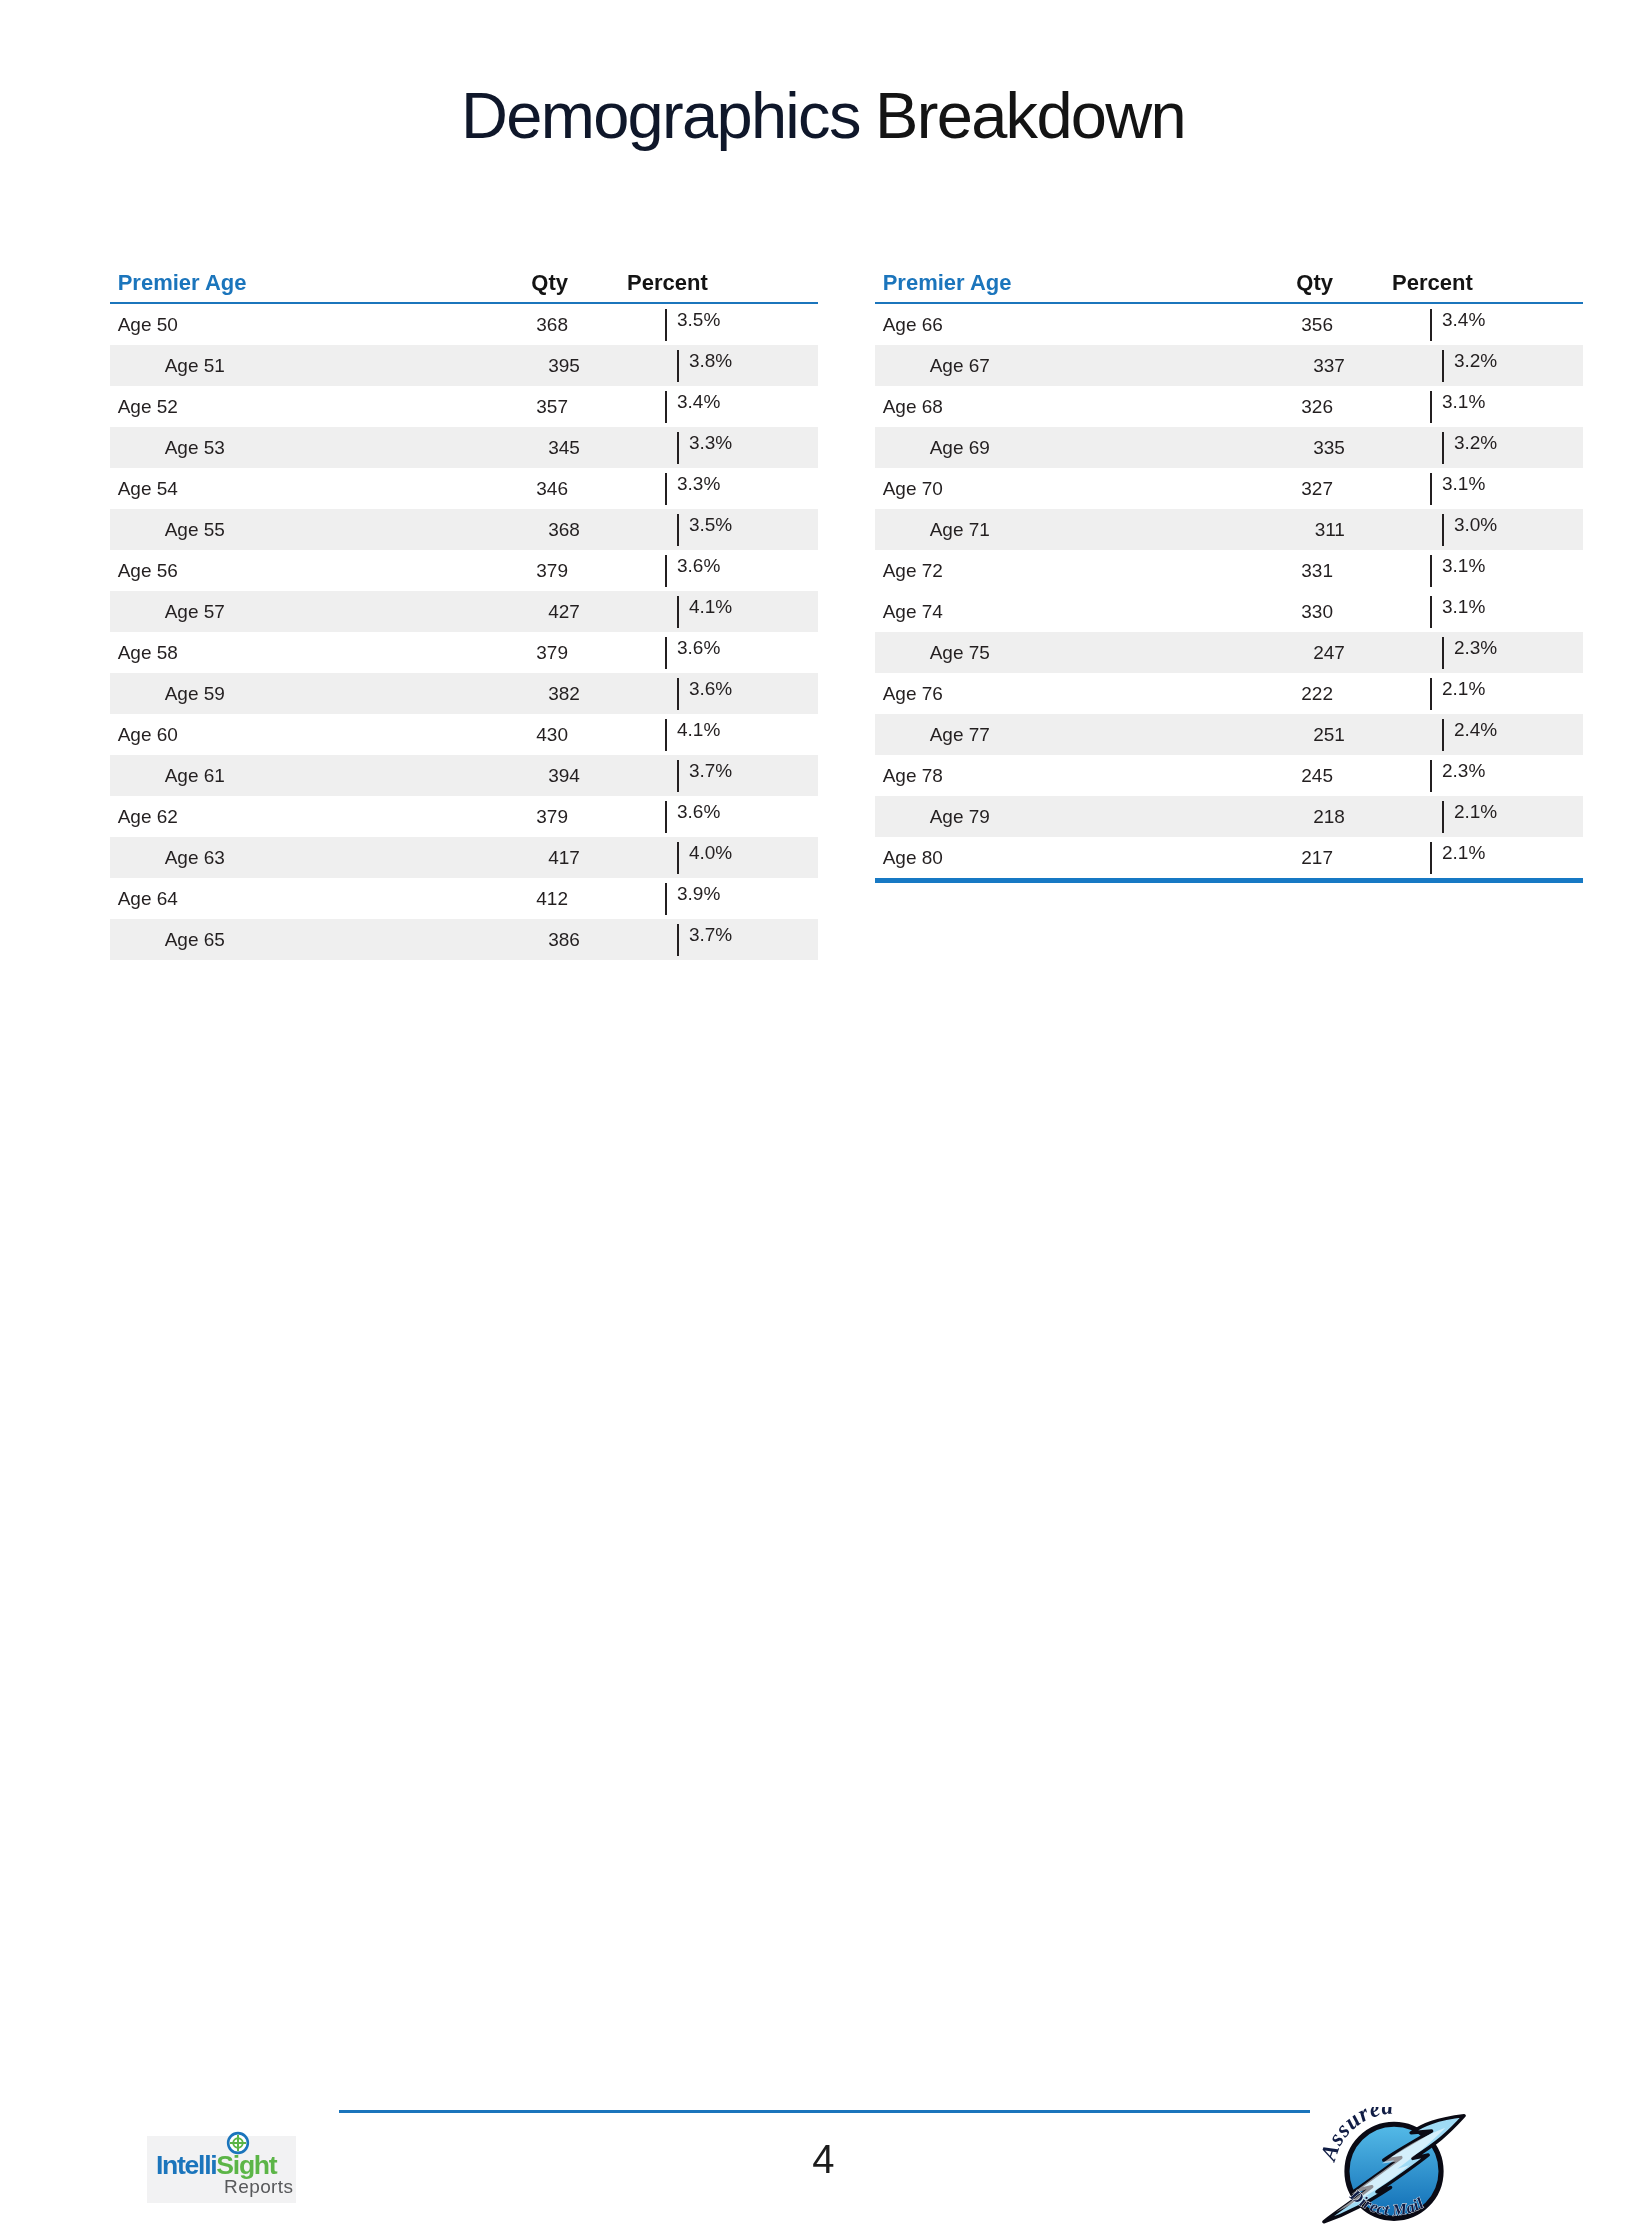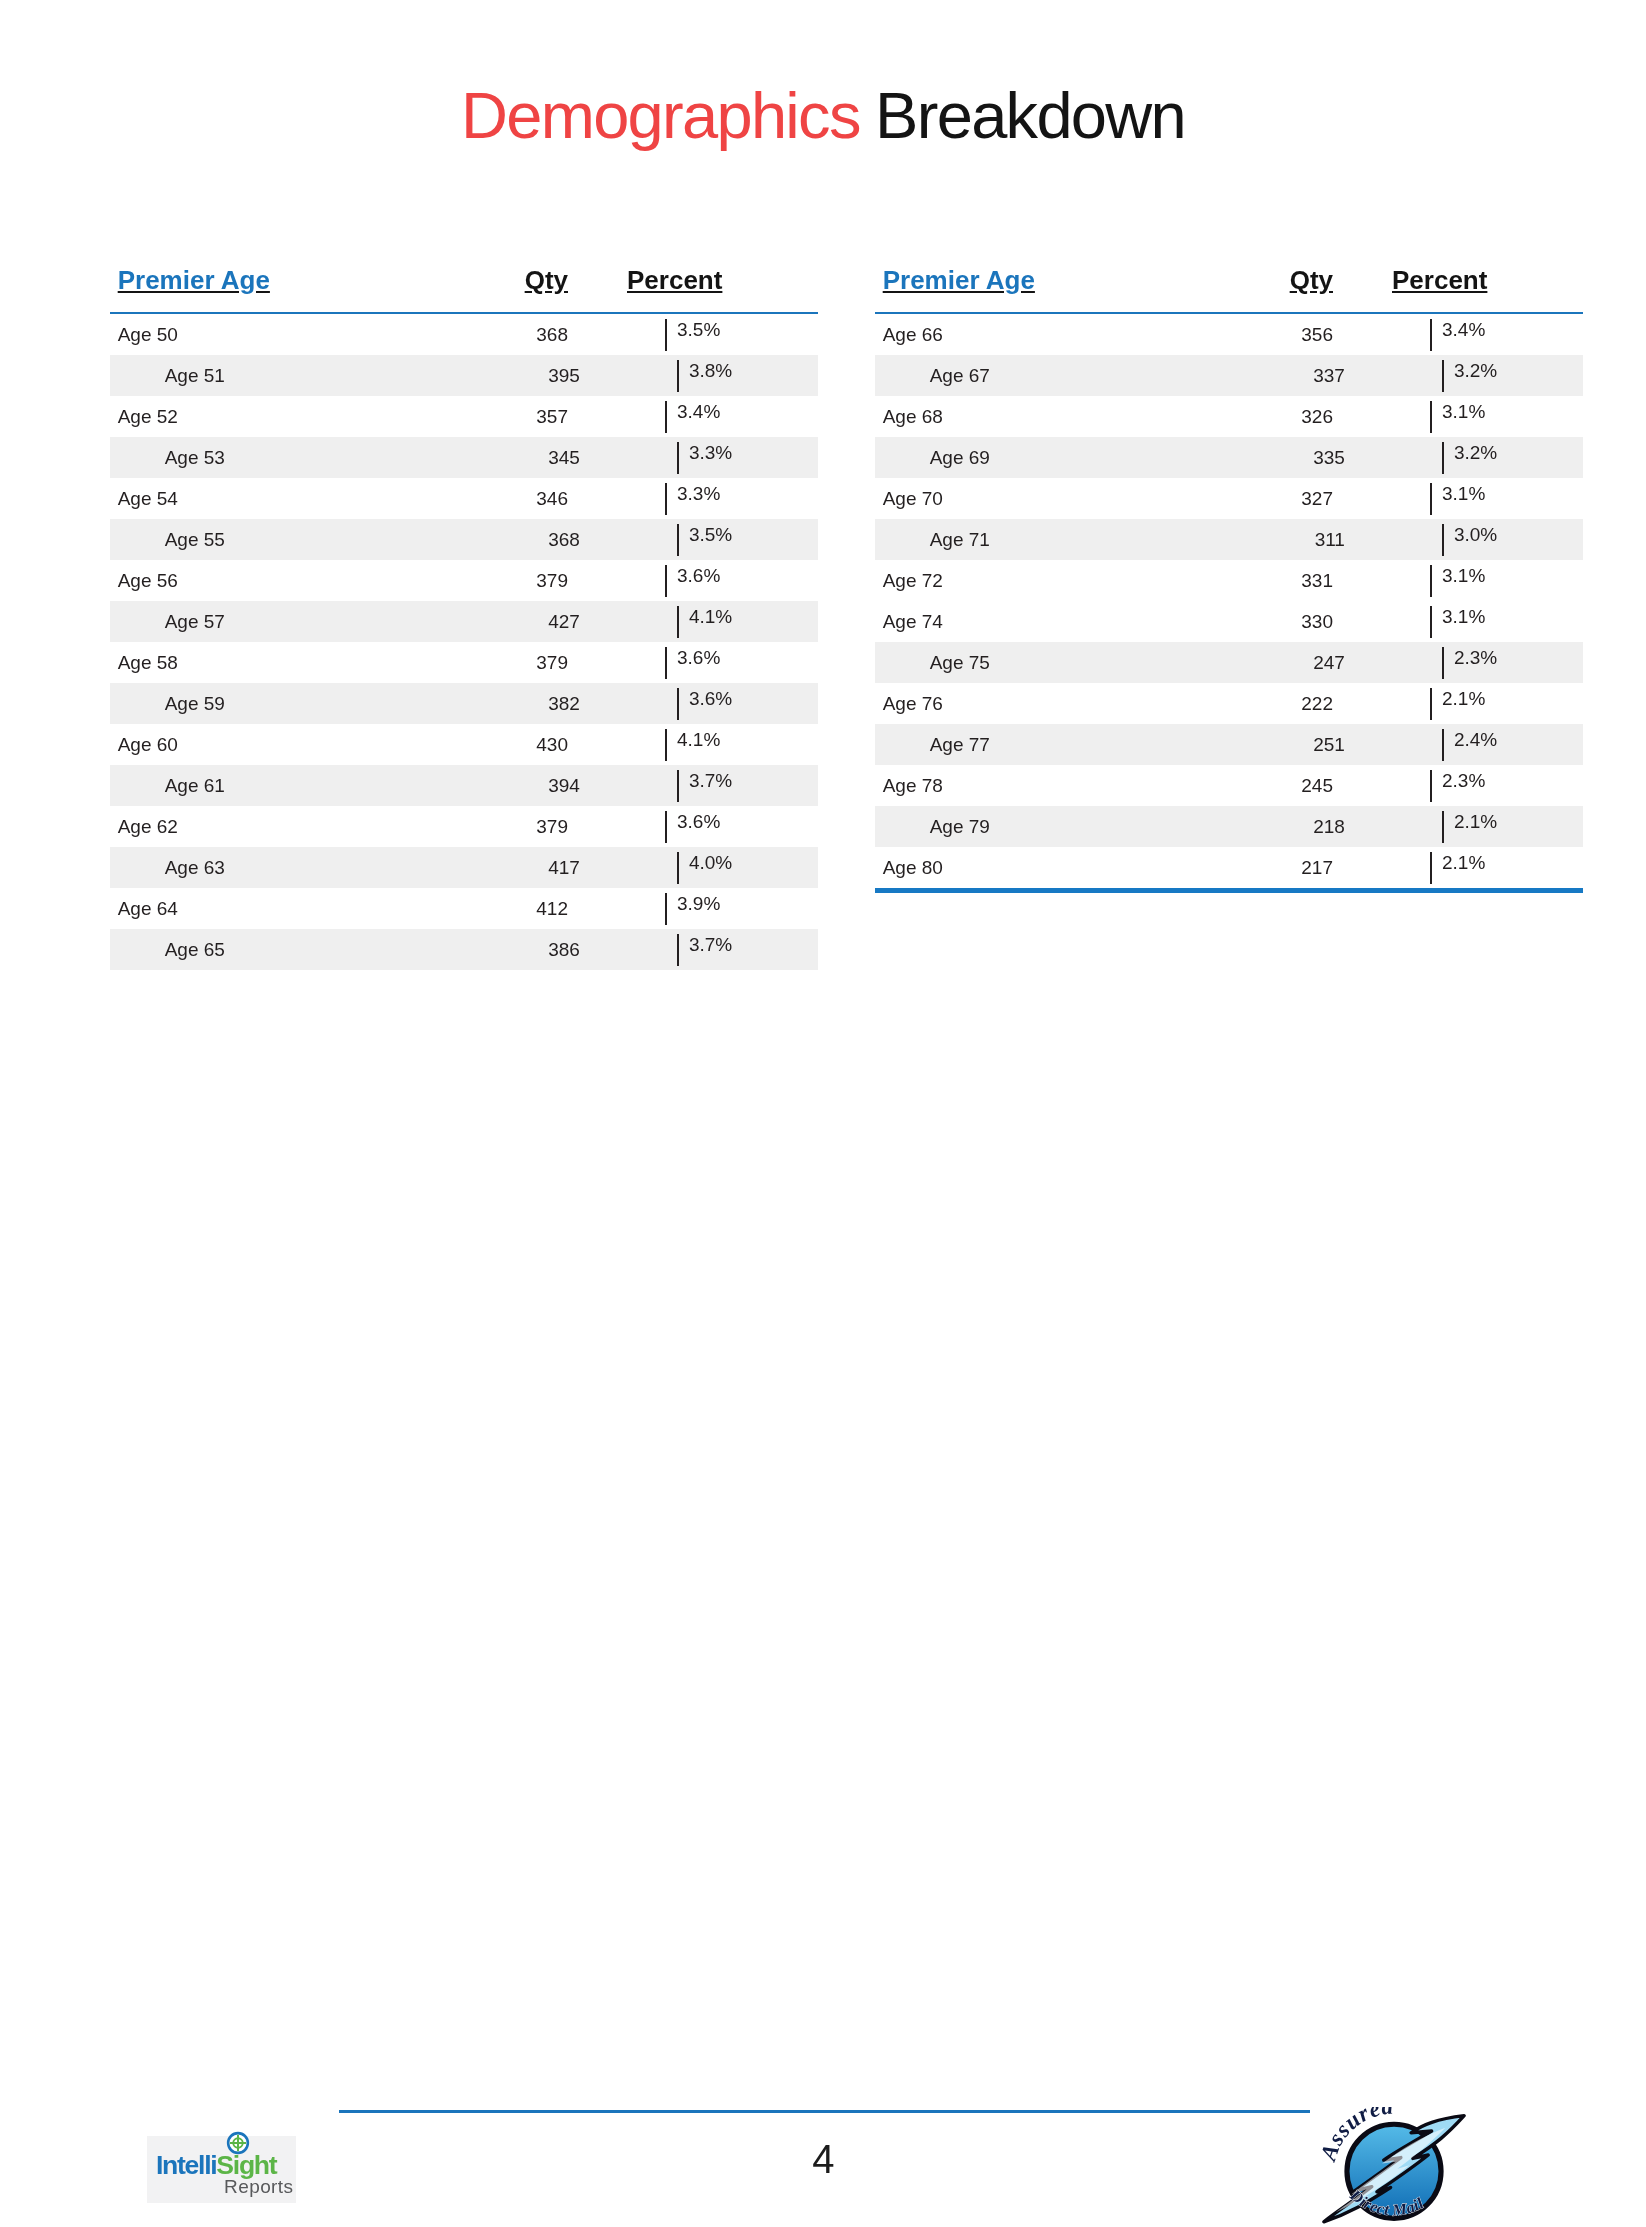--- a/index.html
+++ b/index.html
@@ -10,32 +10,32 @@
     font-family:"Liberation Sans", sans-serif;
     overflow:hidden;
   }
   
   .title{
     position:absolute;left:0;top:74px;width:1646px;
     margin:0;text-align:center;
     font-size:65px;font-weight:400;letter-spacing:-1.7px;
     line-height:1.3;
   }
-  .t-blue{color:#ef4444;margin-right:15.4px;}
+  .t-blue{color:#0f172a;margin-right:15.4px;}
   .t-dark{color:#141414;}
 
   
   .table{position:absolute;top:254px;width:708px;}
   .table-left{left:110px;}
   .table-right{left:875px;}
   .thead{
     display:flex;align-items:flex-end;
-    height:42px;padding-bottom:16px;
+    height:42px;padding-bottom:6px;
     border-bottom:2.6px solid #1b75bc;
-    font-size:26px;font-weight:bold;color:#141414;text-decoration:underline;
+    font-size:22px;font-weight:bold;color:#141414;
   }
   .h-age{width:304px;padding-left:7.7px;box-sizing:border-box;color:#1b75bc;}
   .h-qty{width:154px;text-align:right;}
   .h-pct{margin-left:59px;width:153px;text-align:left;}
   .trow{
     display:flex;align-items:center;
     height:41px;
     font-size:19px;color:#231f20;
   }
   .trow.striped{background:#efefef;padding-left:47px;}

